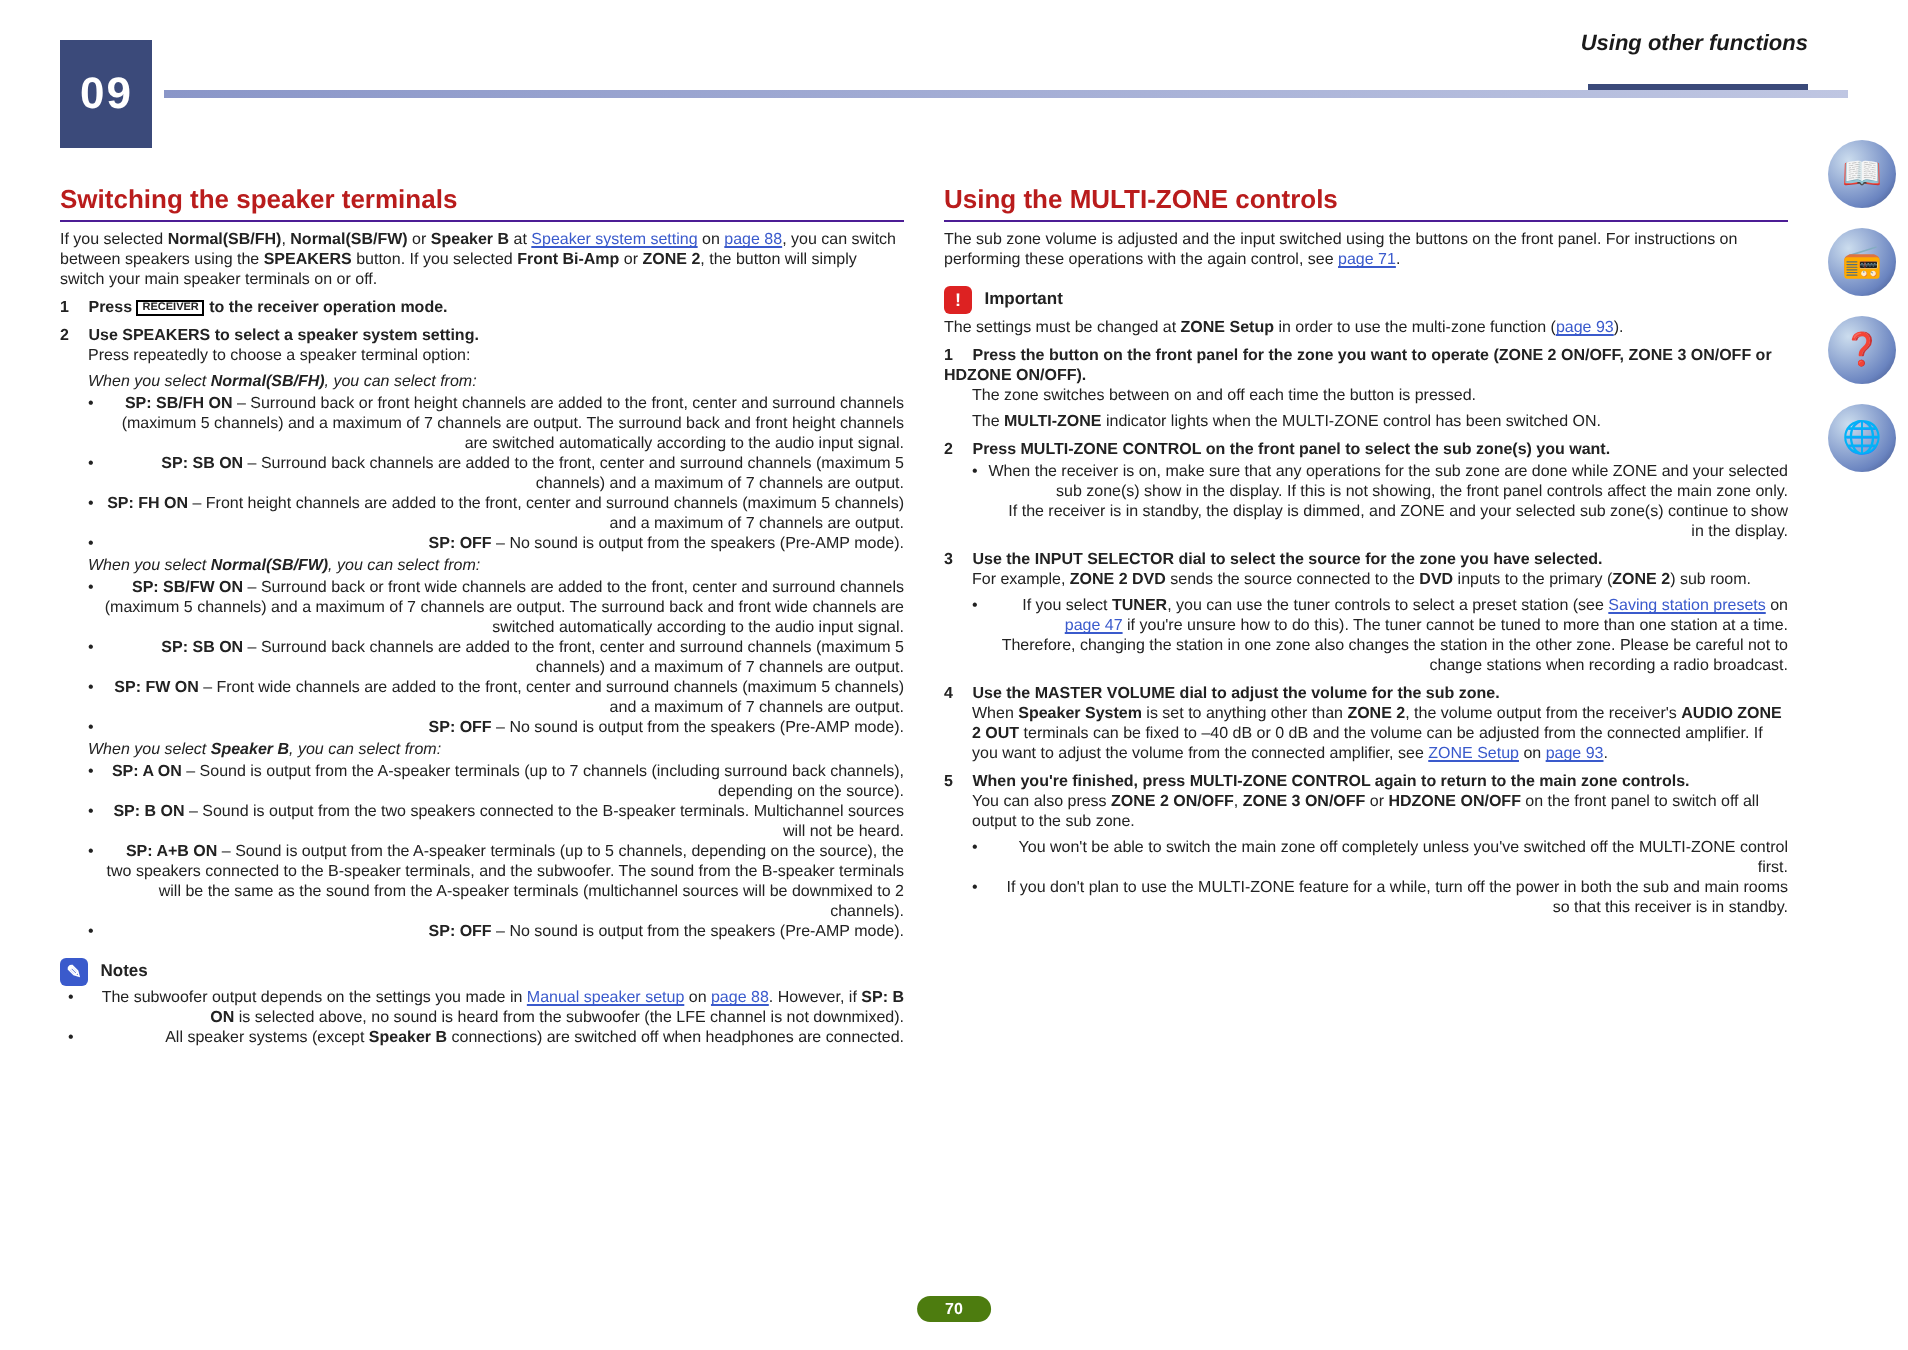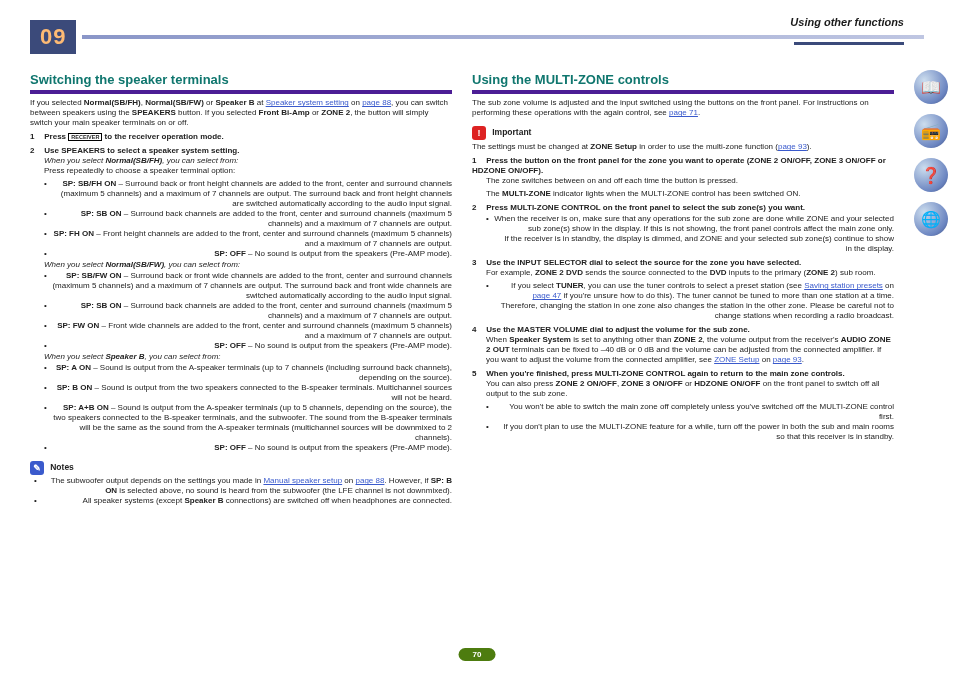--- a/index.html
+++ b/index.html
@@ -13,24 +13,24 @@
     position: relative;
     padding: 20px 30px 20px 30px;
   }
   .header-row {
     display: flex;
     align-items: center;
     margin-bottom: 18px;
   }
   .chapter-box {
     background: #3b4a7a;
-    color: #fdba74;
+    color: #ffffff;
     font-size: 22px;
     font-weight: bold;
-    padding: 4px 10px;
+    padding: 14px 10px;
     letter-spacing: 1px;
   }
   .header-bar {
     flex: 1;
     height: 4px;
     background: linear-gradient(to right, #8a96c8 0%, #bfc6e2 100%);
     margin-left: 6px;
     position: relative;
   }
   .section-label {
@@ -56,22 +56,22 @@
     margin-top: 8px;
   }
   .col {
     flex: 1;
     line-height: 1.25;
     font-size: 8px;
   }
   h2 {
     font-size: 13px;
     font-weight: bold;
-    color: #0f766e;
-    border-bottom: 4px solid #4c1d95;
+    color: #b91c1c;
+    border-bottom: 1px solid #4c1d95;
     padding-bottom: 2px;
     margin-bottom: 4px;
   }
   .para { margin-bottom: 3px; }
   .step { margin-top: 4px; }
   .step-num { font-weight: bold; display: inline-block; width: 12px; }
   .step-text { font-weight: bold; }
   .sub { margin-left: 14px; }
   .ital { font-style: italic; }
   ul.bullets {
@@ -172,23 +172,23 @@
 
     <div class="step">
       <span class="step-num">1</span>
       <span class="step-text"><span>Press </span><span class="receiver-btn">RECEIVER</span><span> to the receiver operation mode.</span></span>
     </div>
 
     <div class="step">
       <span class="step-num">2</span>
       <span class="step-text">Use SPEAKERS to select a speaker system setting.</span>
     </div>
+    <div class="sub para">Press repeatedly to choose a speaker terminal option:</div>
+
     <div class="sub ital"><span>When you select </span><b>Normal(SB/FH)</b><span>, you can select from:</span></div>
-
-    <div class="sub para">Press repeatedly to choose a speaker terminal option:</div>
     <ul class="bullets">
       <li><b>SP: SB/FH ON</b><span> – Surround back or front height channels are added to the front, center and surround channels (maximum 5 channels) and a maximum of 7 channels are output. The surround back and front height channels are switched automatically according to the audio input signal.</span></li>
       <li><b>SP: SB ON</b><span> – Surround back channels are added to the front, center and surround channels (maximum 5 channels) and a maximum of 7 channels are output.</span></li>
       <li><b>SP: FH ON</b><span> – Front height channels are added to the front, center and surround channels (maximum 5 channels) and a maximum of 7 channels are output.</span></li>
       <li><b>SP: OFF</b><span> – No sound is output from the speakers (Pre-AMP mode).</span></li>
     </ul>
 
     <div class="sub ital"><span>When you select </span><b>Normal(SB/FW)</b><span>, you can select from:</span></div>
     <ul class="bullets">
       <li><b>SP: SB/FW ON</b><span> – Surround back or front wide channels are added to the front, center and surround channels (maximum 5 channels) and a maximum of 7 channels are output. The surround back and front wide channels are switched automatically according to the audio input signal.</span></li>

